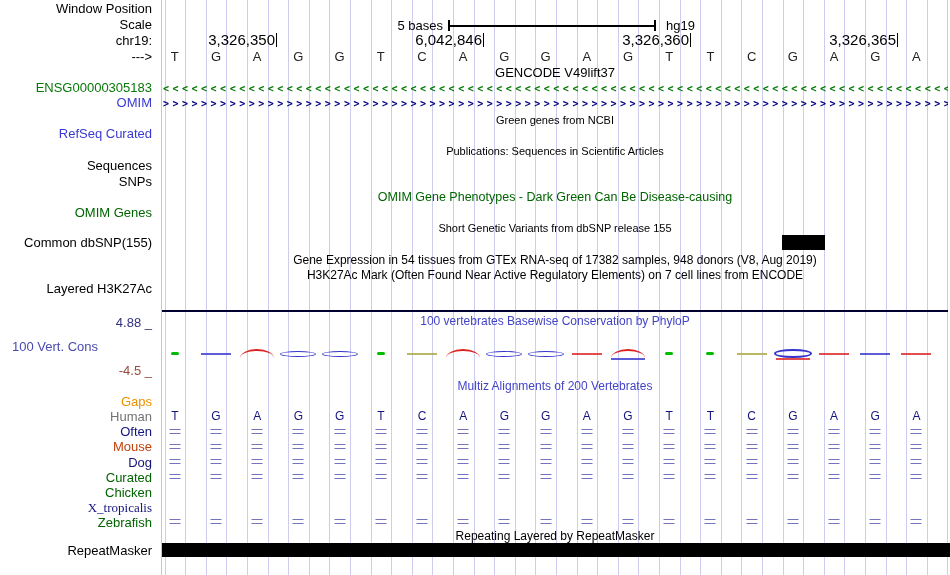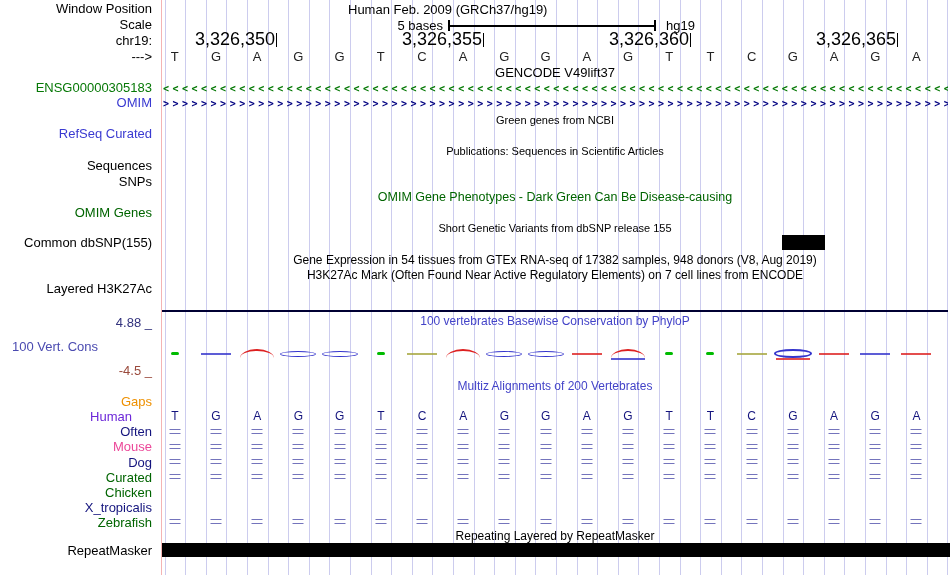--- a/index.html
+++ b/index.html
@@ -6,21 +6,21 @@
   #screen{position:relative;width:950px;height:575px;background:#fff;overflow:hidden;
           font-family:"Liberation Sans",sans-serif;}
   .abs{position:absolute;}
   .gridline{position:absolute;top:0;width:1px;height:575px;}
   .pinkline{position:absolute;top:0;width:1px;height:575px;}
   .leftlabel{position:absolute;font-size:13px;line-height:13px;white-space:nowrap;}
   .ctitle{position:absolute;left:162px;width:786px;text-align:center;white-space:nowrap;line-height:13px;}
   .seqletter{position:absolute;font-size:13px;line-height:13px;transform:translateX(-50%);}
   .humanletter{position:absolute;font-size:12px;line-height:12px;transform:translateX(-50%);}
   .rtick{position:absolute;width:1px;height:14px;background:#000;}
-  .rlabel{position:absolute;font-size:18px;line-height:13px;white-space:nowrap;transform:translateX(-100%);}
+  .rlabel{position:absolute;font-size:15px;line-height:13px;white-space:nowrap;transform:translateX(-100%);}
   .arrowrow{position:absolute;left:163px;width:785px;height:13px;overflow:hidden;
             font-family:"DejaVu Sans Mono",monospace;font-size:10px;line-height:13px;
             letter-spacing:3.5px;white-space:nowrap;font-weight:bold;}
   .eqmark{position:absolute;width:11px;height:5px;border-top:1.5px solid #7474bc;
           border-bottom:1.5px solid #7474bc;transform:translateX(-50%);box-sizing:border-box;}
   .consmark{position:absolute;transform:translateX(-50%);box-sizing:border-box;}
   .scaleline{position:absolute;background:#000;}
 </style>
 </head>
 <body>
@@ -64,32 +64,31 @@
       <div class="gridline" style="left: 844.3px; background: rgb(204, 204, 238);"></div>
       <div class="gridline" style="left: 864.9px; background: rgb(204, 204, 238);"></div>
       <div class="gridline" style="left: 885.5px; background: rgb(204, 204, 238);"></div>
       <div class="gridline" style="left: 906.1px; background: rgb(204, 204, 238);"></div>
       <div class="gridline" style="left: 926.7px; background: rgb(204, 204, 238);"></div>
       <div class="gridline" style="left: 947.3px; background: rgb(204, 204, 238);"></div>
     </div>
 
   <div id="edge-line" class="pinkline" style="left: 161px; background: rgb(244, 180, 180);"></div>
 
-  <div class="abs" style="left:348px;top:2px;font-size:13px;">Human Feb. 2009 (GRCh37/hg19)</div>
 
   <div class="abs" style="right:507px;top:18px;font-size:13px;">5 bases</div>
   <div class="scaleline" style="left:448px;top:25px;width:207px;height:1.5px;"></div>
   <div class="scaleline" style="left:448px;top:20px;width:1.5px;height:11px;"></div>
   <div class="scaleline" style="left:654px;top:20px;width:1.5px;height:11px;"></div>
   <div class="abs" style="left:666px;top:18px;font-size:13px;">hg19</div>
 
   <div id="ruler-layer">
       <div class="rlabel" style="left: 275px; top: 33px;">3,326,350</div>
       <div class="rtick" style="left: 276px; top: 33px;"></div>
-      <div class="rlabel" style="left: 482px; top: 33px;">3,326,355</div>
+      <div class="rlabel" style="left: 482px; top: 33px;">6,042,846</div>
       <div class="rtick" style="left: 483px; top: 33px;"></div>
       <div class="rlabel" style="left: 689px; top: 33px;">3,326,360</div>
       <div class="rtick" style="left: 690px; top: 33px;"></div>
       <div class="rlabel" style="left: 896px; top: 33px;">3,326,365</div>
       <div class="rtick" style="left: 897px; top: 33px;"></div>
     </div>
 
   <div id="seq-row">
       <div class="seqletter" style="left: 174.8px; top: 50px; color: rgb(34, 34, 34);">T</div>
       <div class="seqletter" style="left: 216px; top: 50px; color: rgb(34, 34, 34);">G</div>
@@ -125,27 +124,27 @@
       <div class="leftlabel" style="top: 127px; right: 798px; color: rgb(58, 58, 209); margin-left: 24px;">RefSeq Curated</div>
       <div class="leftlabel" style="top: 159px; right: 798px; color: rgb(0, 0, 0);">Sequences</div>
       <div class="leftlabel" style="top: 175px; right: 798px; color: rgb(0, 0, 0);">SNPs</div>
       <div class="leftlabel" style="top: 206px; right: 798px; color: rgb(0, 100, 0);">OMIM Genes</div>
       <div class="leftlabel" style="top: 236px; right: 798px; color: rgb(0, 0, 0);">Common dbSNP(155)</div>
       <div class="leftlabel" style="top: 282px; right: 798px; color: rgb(0, 0, 0);">Layered H3K27Ac</div>
       <div class="leftlabel" style="top: 316px; right: 798px; color: rgb(50, 50, 125);">4.88 _</div>
       <div class="leftlabel" style="top: 340px; right: 852px; color: rgb(74, 74, 176);">100 Vert. Cons</div>
       <div class="leftlabel" style="top: 364px; right: 798px; color: rgb(154, 74, 60);">-4.5 _</div>
       <div class="leftlabel" style="top: 395px; right: 798px; color: rgb(238, 144, 0);">Gaps</div>
-      <div class="leftlabel" style="top: 410px; right: 818px; color: #6d28d9;">Human</div>
+      <div class="leftlabel" style="top: 410px; right: 798px; color: #737373;">Human</div>
       <div class="leftlabel" style="top: 425px; right: 798px; color: rgb(20, 20, 126);">Often</div>
-      <div class="leftlabel" style="top: 440px; right: 798px; color: #ec4899;">Mouse</div>
+      <div class="leftlabel" style="top: 440px; right: 798px; color: #c2410c;">Mouse</div>
       <div class="leftlabel" style="top: 456px; right: 798px; color: rgb(20, 20, 126);">Dog</div>
       <div class="leftlabel" style="top: 471px; right: 798px; color: rgb(0, 100, 0);">Curated</div>
       <div class="leftlabel" style="top: 486px; right: 798px; color: rgb(0, 100, 0);">Chicken</div>
-      <div class="leftlabel" style="top: 501px; right: 798px; color: rgb(20, 20, 126);">X_tropicalis</div>
+      <div class="leftlabel" style="top: 501px; right: 798px; color: rgb(20, 20, 126); font-family: Liberation Serif, serif;">X_tropicalis</div>
       <div class="leftlabel" style="top: 516px; right: 798px; color: rgb(0, 100, 0);">Zebrafish</div>
       <div class="leftlabel" style="top: 544px; right: 798px; color: rgb(0, 0, 0);">RepeatMasker</div>
     </div>
 
   <div id="titles-layer">
       <div class="ctitle" style="top: 66px; color: rgb(0, 0, 0); font-size: 13px;">GENCODE V49lift37</div>
       <div class="ctitle" style="top: 114px; color: rgb(0, 0, 0); font-size: 11px;">Green genes from NCBI</div>
       <div class="ctitle" style="top: 145px; color: rgb(0, 0, 0); font-size: 11px;">Publications: Sequences in Scientific Articles</div>
       <div class="ctitle" style="top: 191px; color: rgb(0, 100, 0); font-size: 12.5px;">OMIM Gene Phenotypes - Dark Green Can Be Disease-causing</div>
       <div class="ctitle" style="top: 222px; color: rgb(0, 0, 0); font-size: 11px;">Short Genetic Variants from dbSNP release 155</div>

